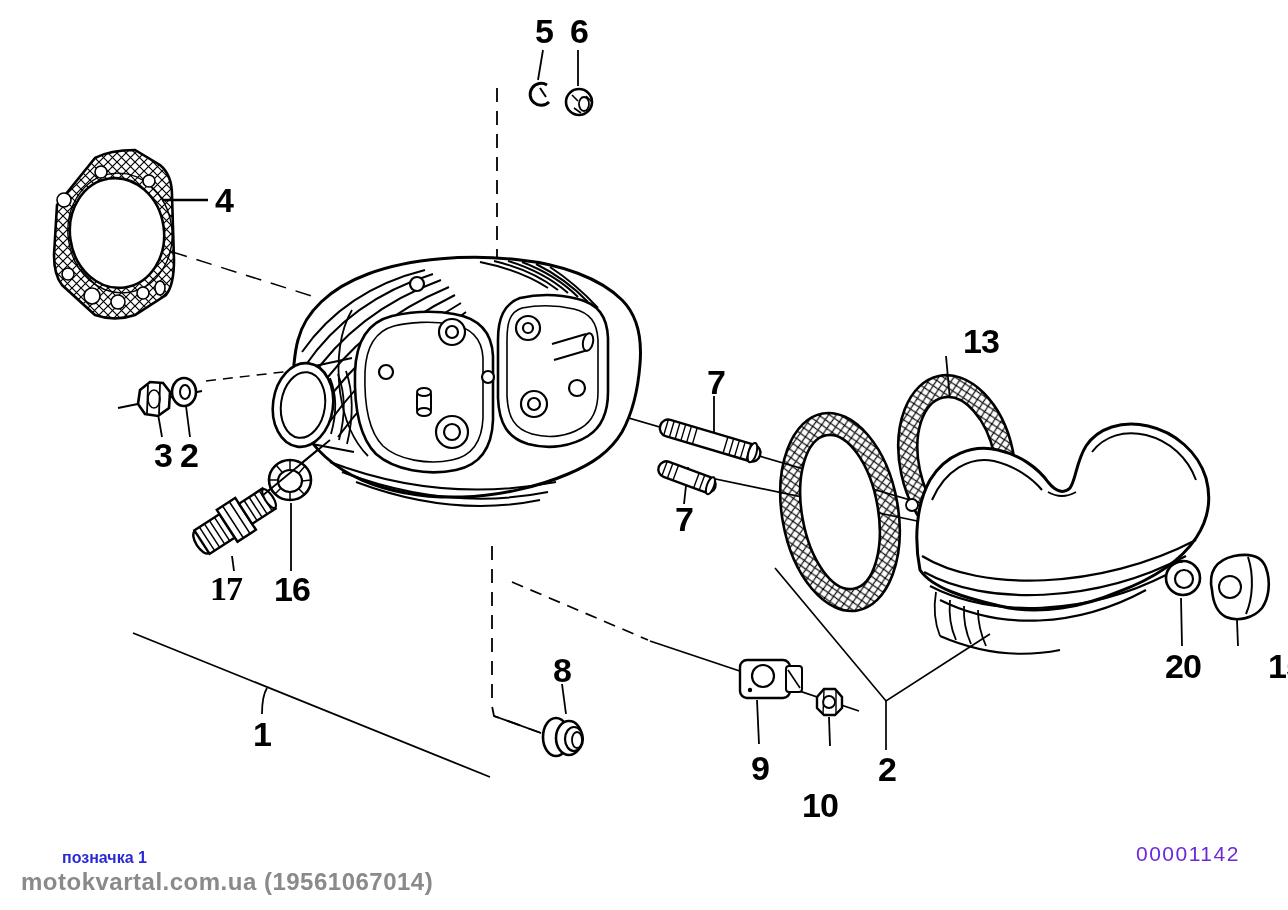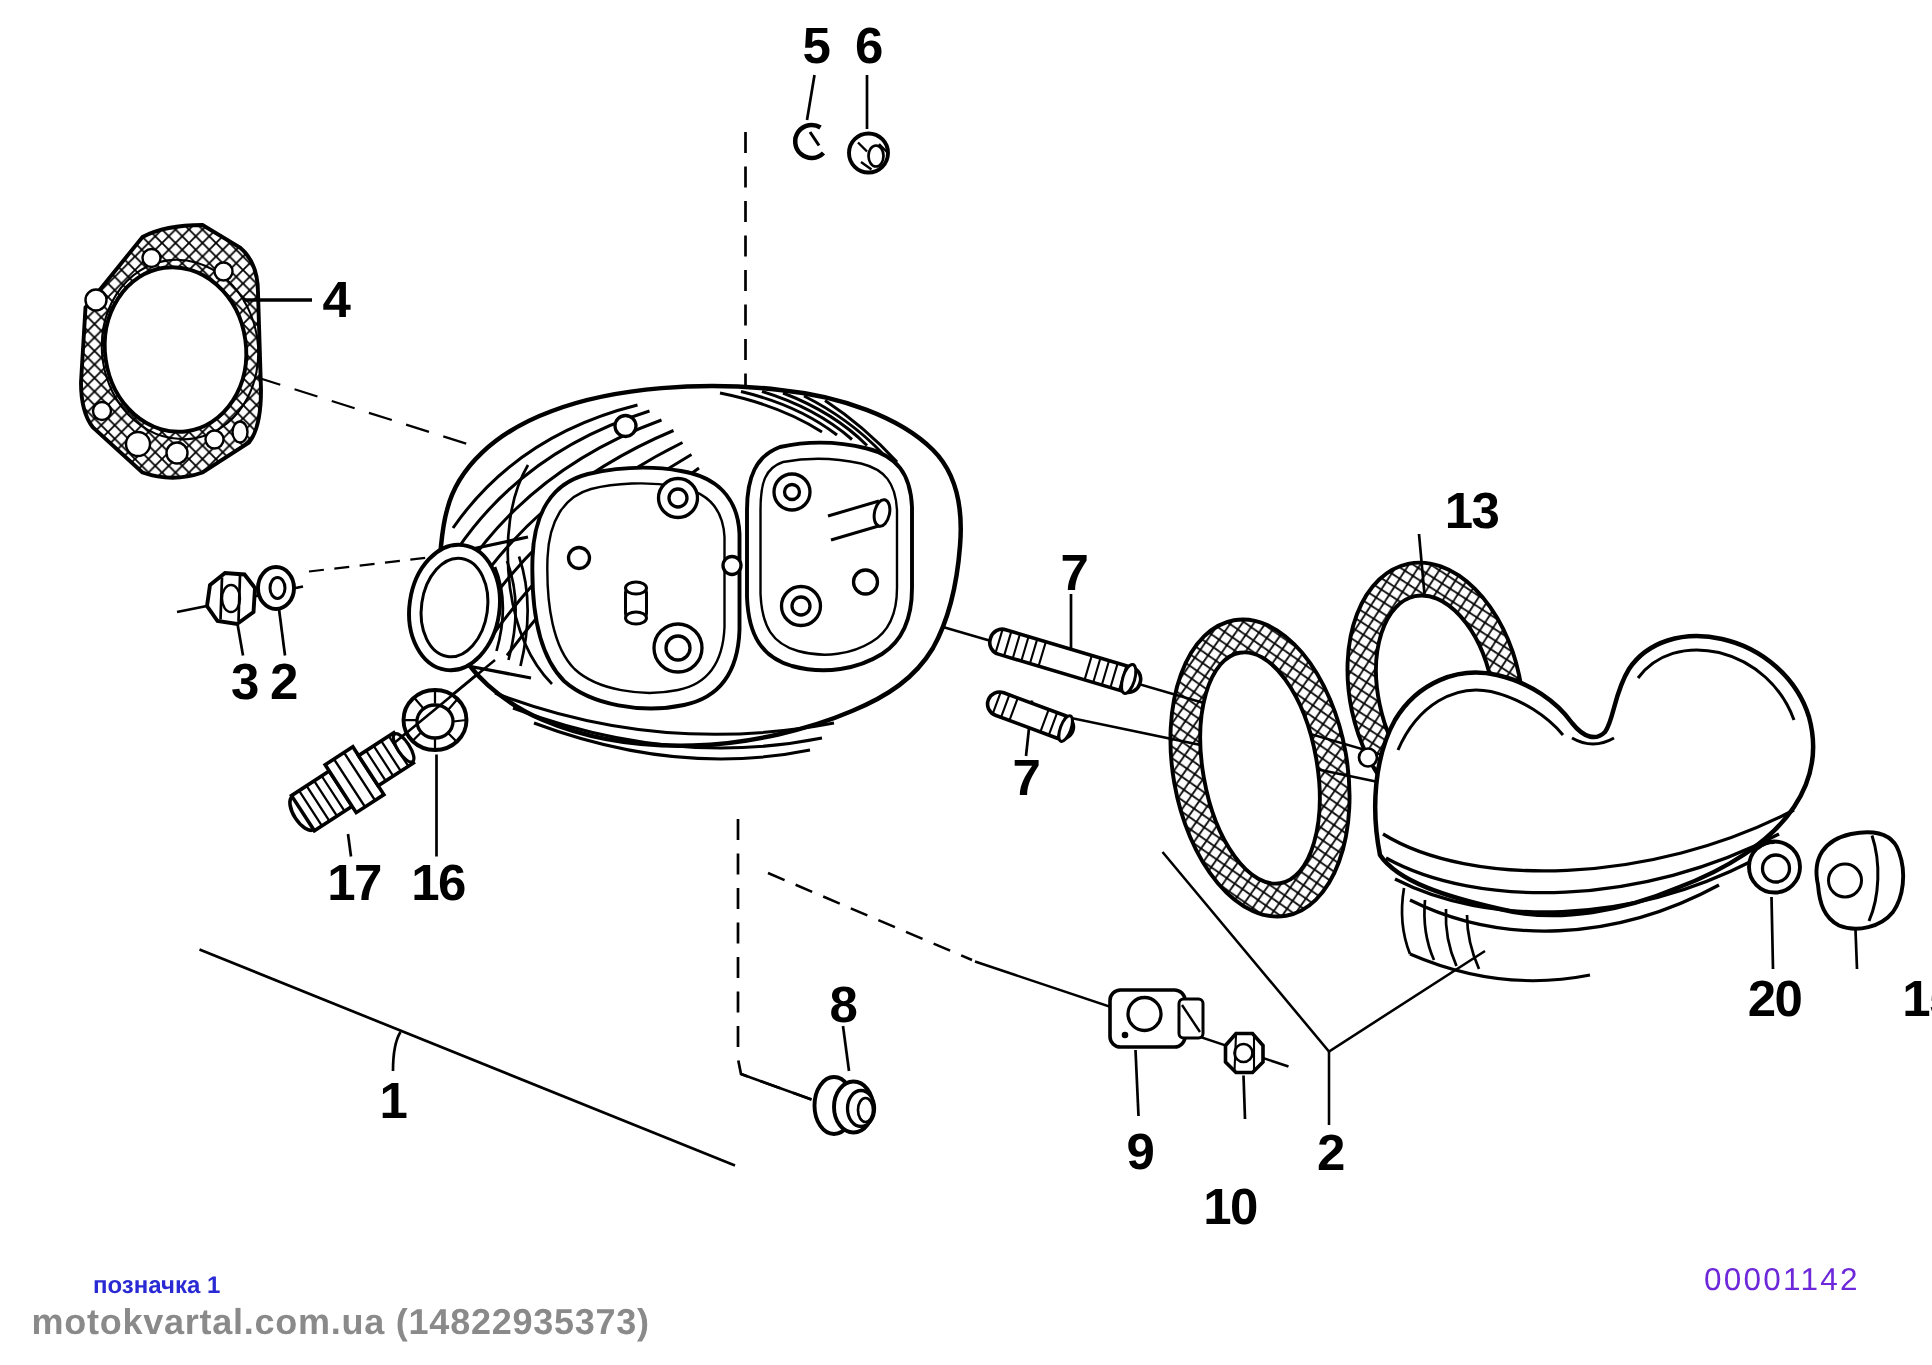--- a/index.html
+++ b/index.html
@@ -300,18 +300,18 @@
   <div class="plabel" style="left:716px;top:382px;">7</div>
   <div class="plabel" style="left:562px;top:670px;">8</div>
   <div class="plabel" style="left:760px;top:768px;">9</div>
   <div class="plabel" style="left:820px;top:769px;margin-top:36px;">10</div>
   <div class="plabel" style="left:887px;top:769px;">2</div>
   <div class="plabel" style="left:684px;top:519px;">7</div>
   <div class="plabel" style="left:945px;top:341px;margin-left:36px;">13</div>
   <div class="plabel" style="left:1183px;top:666px;">20</div>
   <div class="plabel" style="left:1286px;top:666px;">15</div>
   <div class="plabel" style="left:292px;top:589px;">16</div>
-  <div class="plabel" style="left:236px;top:589px;">17</div>
+  <div class="plabel" style="left:226px;top:589px;font-family:Liberation Serif, serif;">17</div>
 
   <div class="footer-link">позначка 1</div>
-  <div class="footer-watermark">motokvartal.com.ua (14822935373)</div>
+  <div class="footer-watermark">motokvartal.com.ua (19561067014)</div>
   <div class="diagram-number">00001142</div>
 </div>
 
 </body></html>

